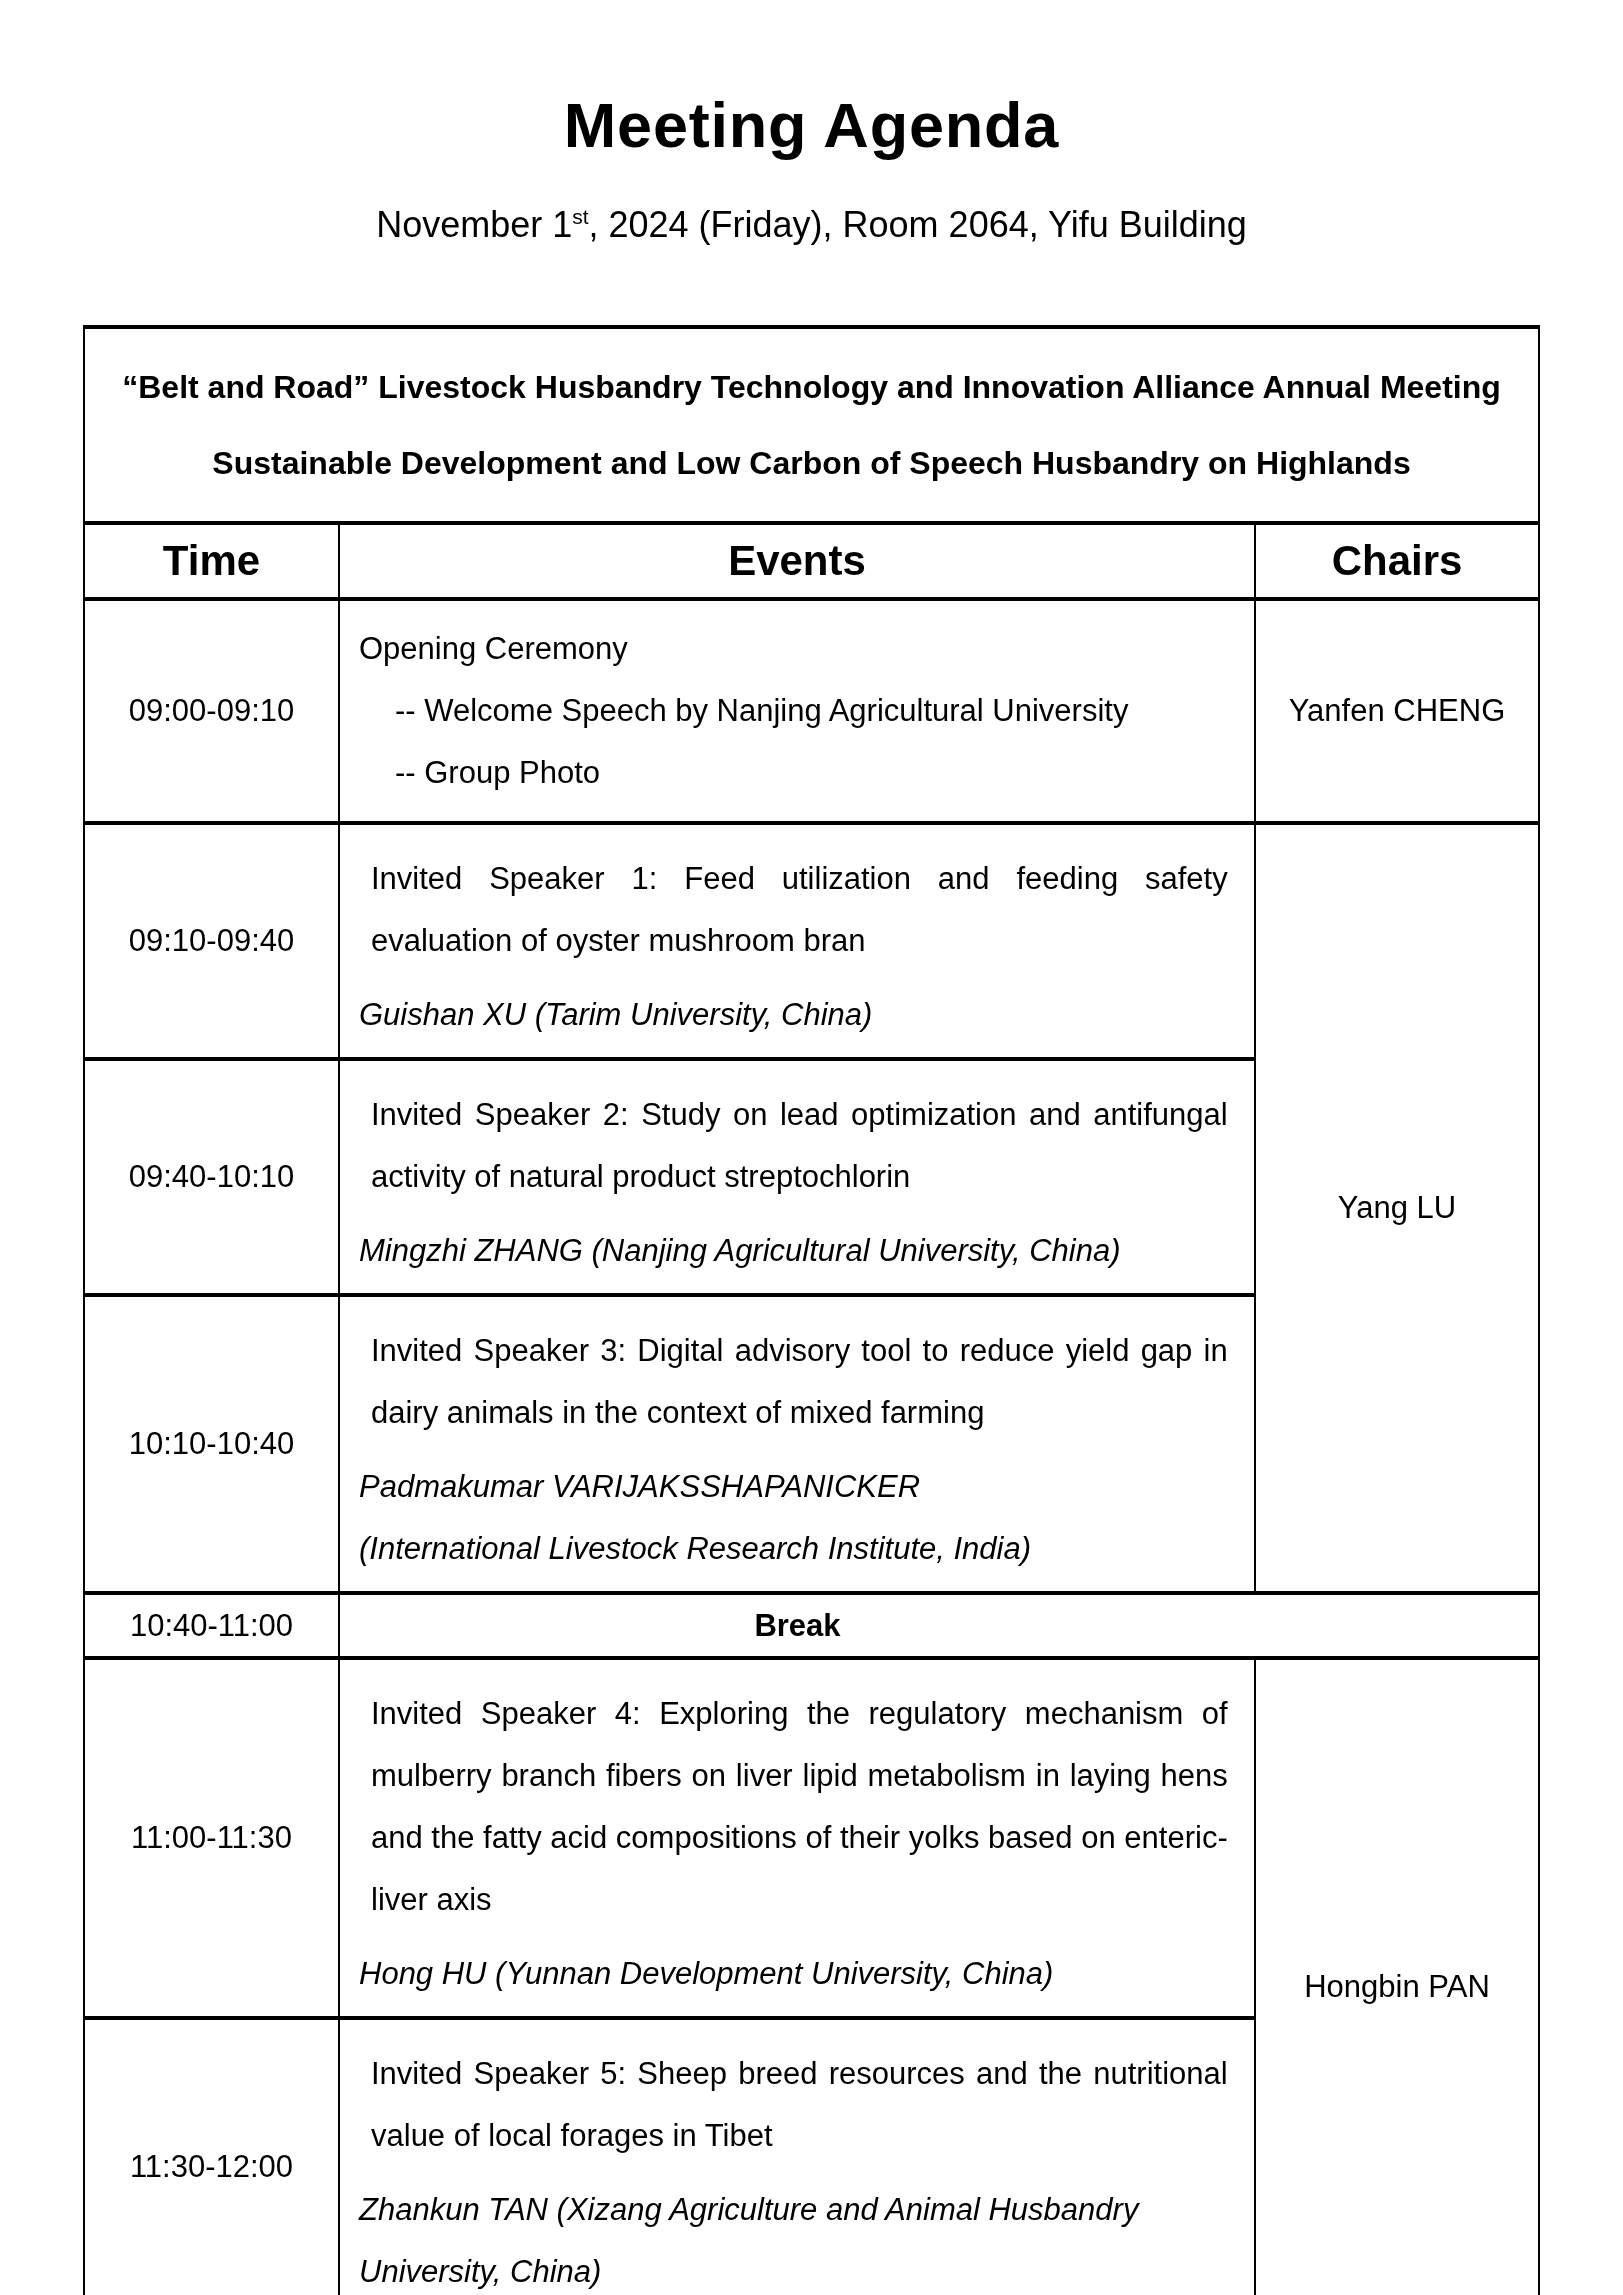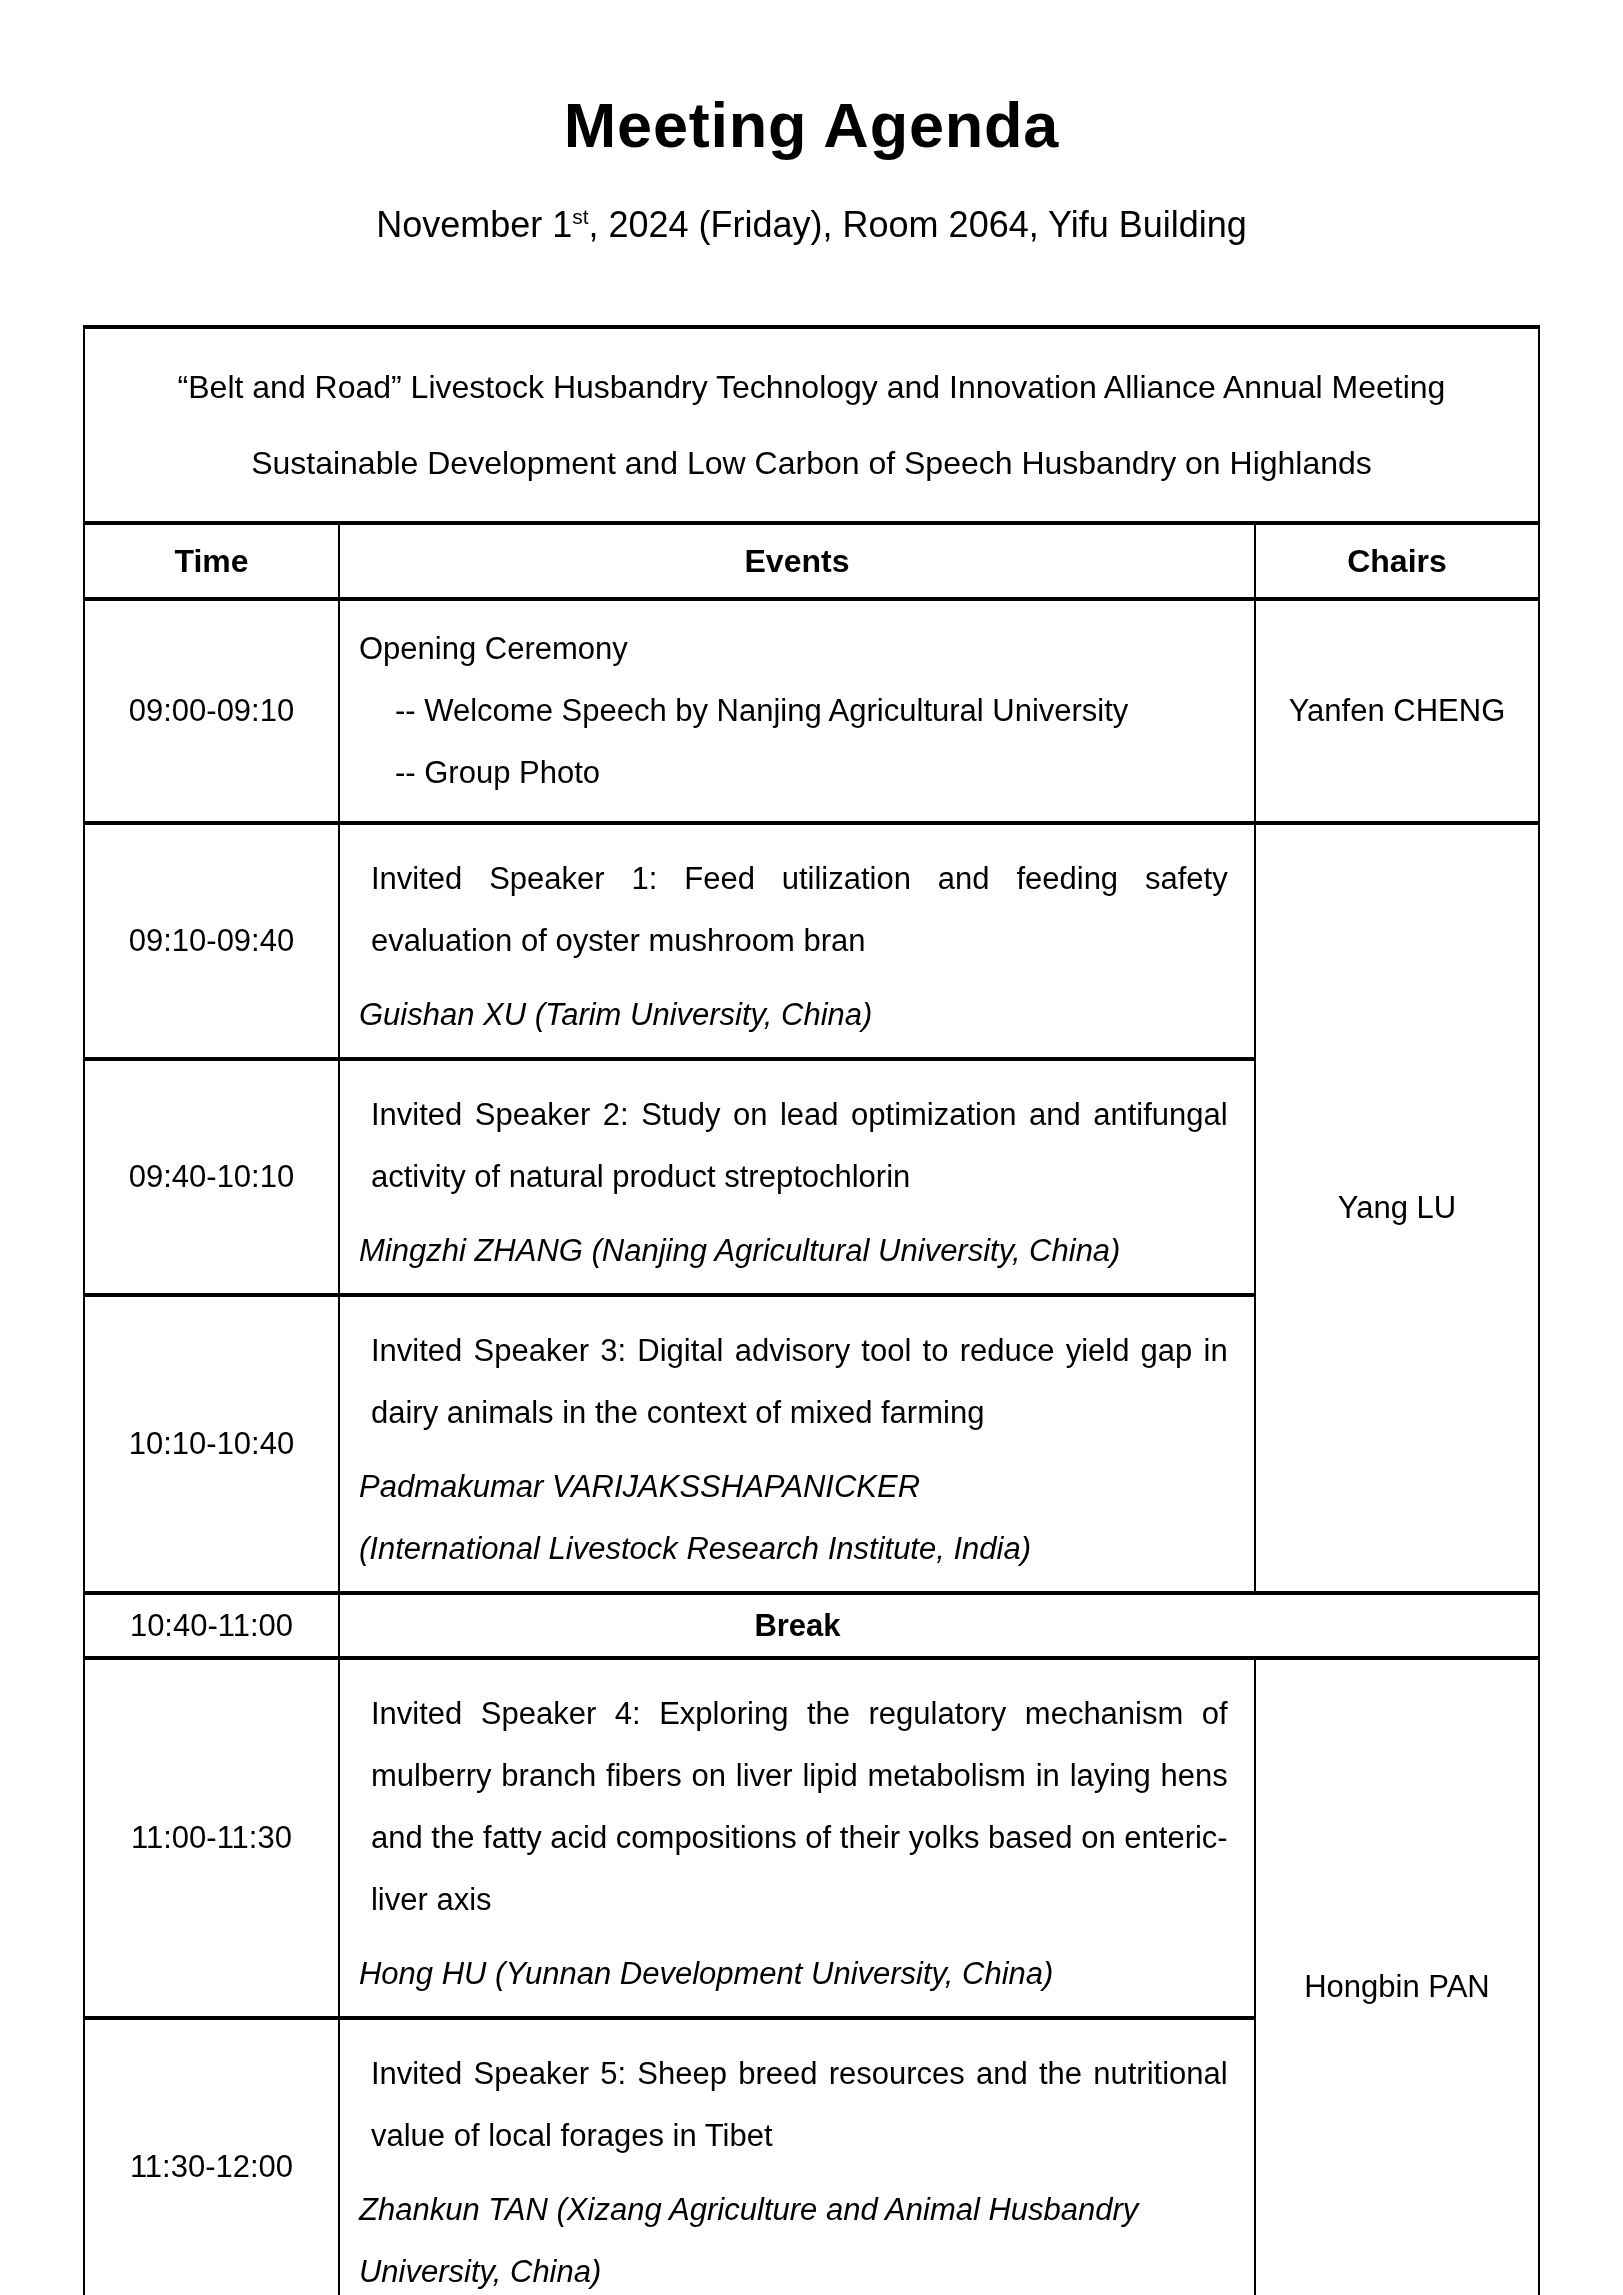--- a/index.html
+++ b/index.html
@@ -48,28 +48,28 @@
     border: 2.4px solid #000;
     border-top-width: 4px;
     border-bottom-width: 4px;
     vertical-align: middle;
     word-wrap: break-word;
   }
   td.banner {
     height: 176px;
     text-align: center;
     font-size: 32px;
-    font-weight: normal;
+    font-weight: bold;
     padding: 8px 19px;
   }
   td.banner div { line-height: 76px; }
   tr.head-row td {
     height: 70px;
     text-align: center;
-    font-size: 32px;
+    font-size: 42px;
     font-weight: bold;
   }
   td.t {
     text-align: center;
     font-size: 31px;
   }
   td.c {
     text-align: center;
     font-size: 31px;
   }

